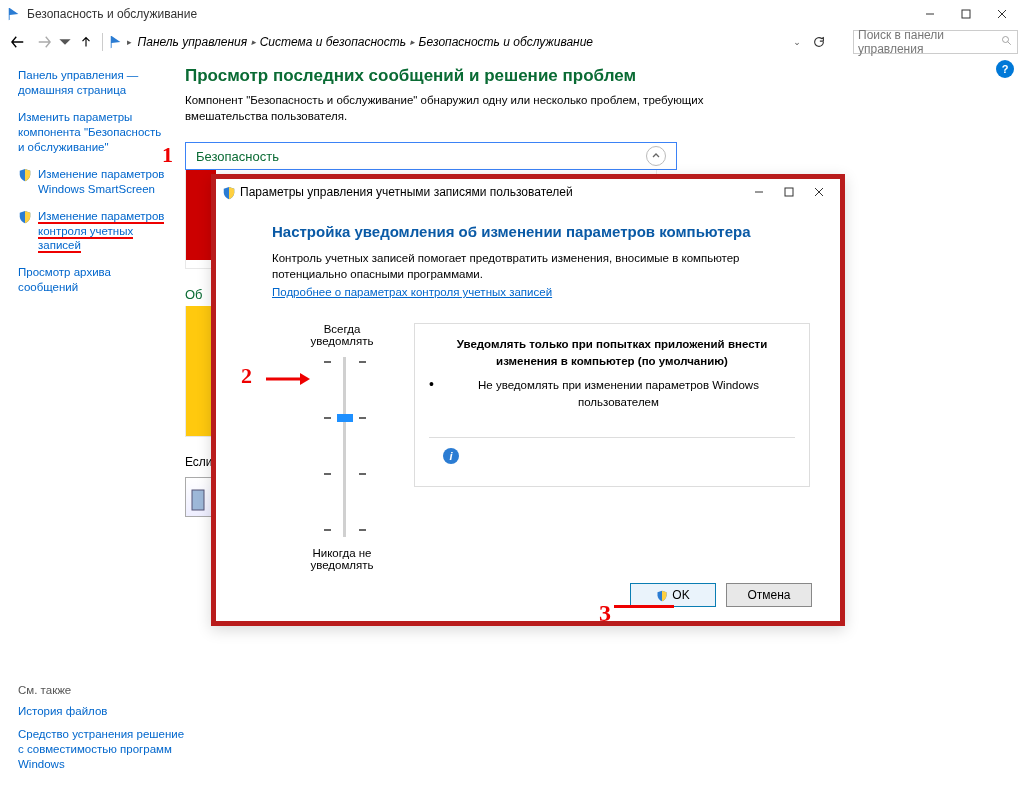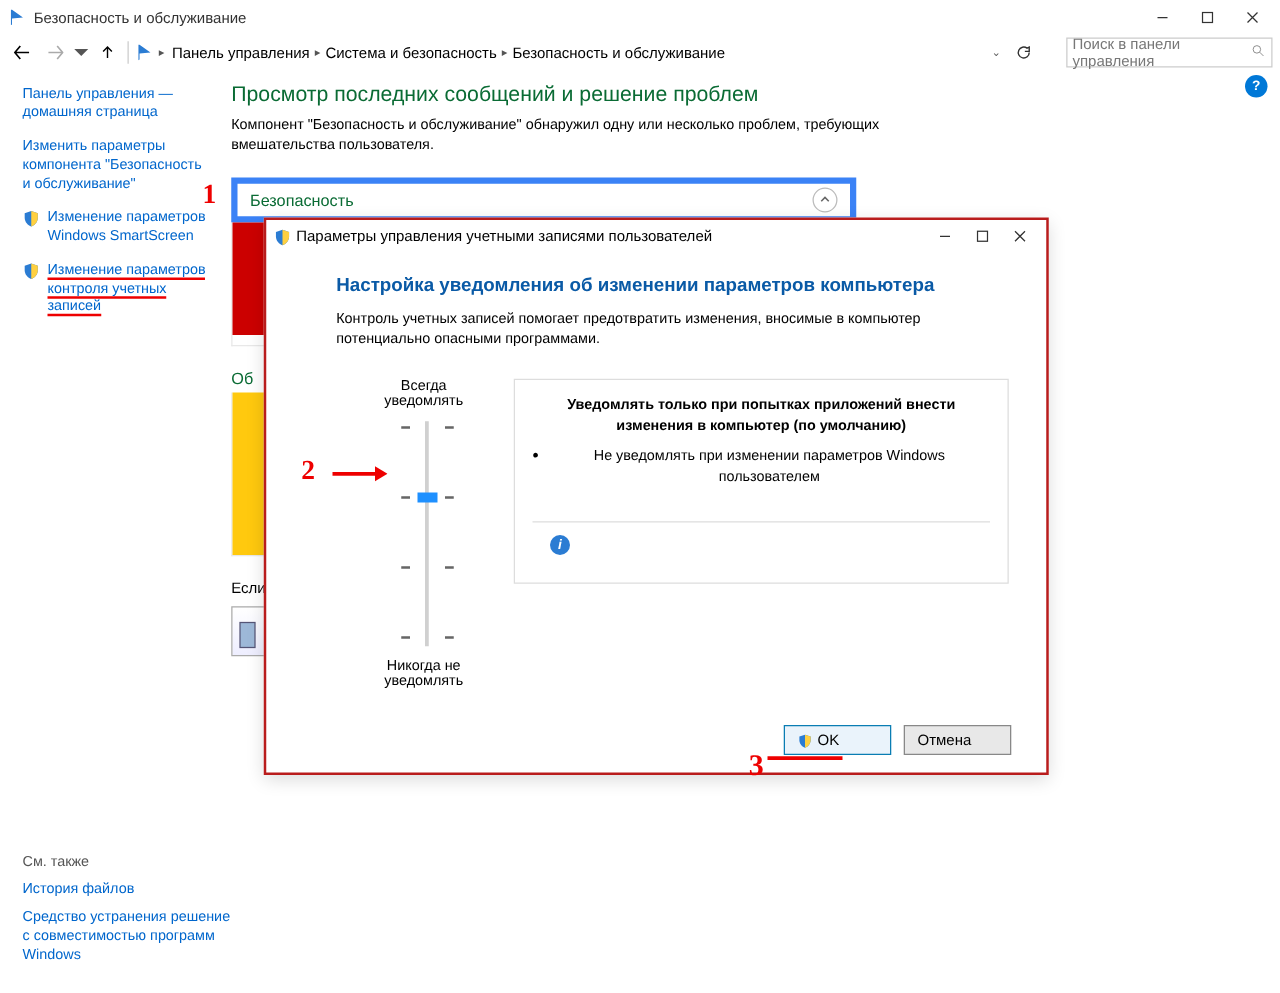--- a/index.html
+++ b/index.html
@@ -7,53 +7,53 @@
   .titlebar .flag { width:14px; height:14px; margin:0 6px 0 3px; }
   .titlebar .title { font-size:12px; color:#333;}
   .titlebar .spacer { flex:1;}
   .winbtn { width:36px; height:24px; display:flex; align-items:center; justify-content:center; color:#555;}
   .winbtn svg { width:10px; height:10px; }
   .navbar { height:28px; display:flex; align-items:center; padding:0 6px; gap:2px;}
   .navbtn { width:24px; height:24px; display:flex; align-items:center; justify-content:center; color:#777;}
   .navbtn.enabled { color:#000;}
   .navbtn svg { width:14px; height:14px; }
   .divider-v { width:1px; height:18px; background:#ccc; margin:0 2px;}
-  .breadcrumbs { display:flex; align-items:center; gap:4px; flex:1; padding-left:4px;}
+  .breadcrumbs { display:flex; align-items:center; gap:4px; flex:1; padding-left:4px;font-style:italic;}
   .breadcrumbs .bc { font-size:12px; }
   .breadcrumbs .chev { font-size:9px; color:#555;}
   .searchbox { width:155px; height:22px; border:1px solid #ccc; display:flex; align-items:center; padding:0 4px; color:#777; font-size:12px; position:relative;margin-left:20px;}
   .searchbox .mag { margin-left:auto;}
   .help-icon { width:18px; height:18px; border-radius:50%; background:#0078d7; color:#fff; font-size:11px; font-weight:700; display:flex; align-items:center; justify-content:center; float:right; margin:4px 10px 0 0;}
   .body-area { display:flex; height:calc(100% - 56px); position:relative;}
   .sidebar { width:175px; padding:12px 10px 4px 18px; box-sizing:border-box;}
   .sidelink { color:#0066cc; font-size:11.5px; line-height:1.3; margin-bottom:12px; cursor:pointer;}
   .sidelink-row { display:flex; gap:6px; margin-bottom:12px;}
   .shield { width:14px; height:14px; flex:none; margin-top:1px;}
   .underline-red { border-bottom:2px solid #e00; display:inline;}
   .main { flex:1; padding:10px 40px 0 10px; box-sizing:border-box; position:relative;}
-  .h1 { color:#0a6b34; font-size:17px; font-weight:400; margin-bottom:6px;}
+  .h1 { color:#0a6b34; font-size:17px; font-weight:700; margin-bottom:6px;}
   .sub { font-size:11.5px; line-height:1.4; margin-bottom:18px; max-width:540px;}
   .section { border:1px solid #e8e8e8; border-top:none; max-width:470px;}
-  .section-head { height:26px; background:#fff; display:flex; align-items:center; padding:0 10px; border:5px solid #3b82f6;}
+  .section-head { height:26px; background:#fff; display:flex; align-items:center; padding:0 10px; border:1px solid #3b82f6;}
   .section-head .title2 { color:#0a6b34; font-size:13px;}
   .section-head .chevc { margin-left:auto; width:18px; height:18px; border:1px solid #bbb; border-radius:50%; display:flex; align-items:center; justify-content:center; color:#666;}
   .msgrow { display:flex; }
   .vbar-red { width:30px; background:#c00;}
   .vbar-yellow { width:30px; background:#ffc90e;}
   .msgbody { flex:1; padding:6px 8px; min-width:0;}
   .msgtitle { font-weight:700; font-size:12px;}
   .cutline { font-size:11px; color:#111; line-height:1.3;}
   .maint-title { color:#0a6b34; font-size:13px; margin:18px 0 4px 0; max-width:470px;}
   .footer-txt { font-size:12px; margin-top:18px;}
   .footer-icon { width:46px; height:34px; border:1px solid #aaa; background:linear-gradient(#fff,#eef); margin-top:8px; display:flex; align-items:flex-end; justify-content:flex-start; padding:2px;}
   .see-also { position:absolute; bottom:14px; left:18px; font-size:11.5px;}
   .see-also .hdr { color:#555; margin-bottom:8px;}
   .see-also .lnk { color:#0066cc; margin-bottom:8px; max-width:170px; line-height:1.3;}
   
-  .dialog { position:absolute; left:211px; top:174px; width:624px; height:442px; border:2px solid #b91c1c; background:#fff; box-shadow:0 4px 14px rgba(0,0,0,.15);}
+  .dialog { position:absolute; left:211px; top:174px; width:624px; height:442px; border:5px solid #b91c1c; background:#fff; box-shadow:0 4px 14px rgba(0,0,0,.15);}
   .dlg-titlebar { height:26px; display:flex; align-items:center; padding:0 6px;}
   .dlg-titlebar .t { font-size:12px; margin-left:4px;}
   .dlg-titlebar .spacer{flex:1;}
   .dlg-winbtn { width:30px; height:20px; display:flex; align-items:center; justify-content:center; color:#333;}
   .dlg-body { padding:18px 30px 0 56px;}
   .dlg-h { color:#0a5aa6; font-size:15px; font-weight:700; margin-bottom:10px;}
   .dlg-p { font-size:11.5px; line-height:1.4; margin-bottom:3px;}
   .dlg-link { color:#0066cc; text-decoration:underline; font-size:11.5px;}
   .slider-wrap { margin:24px 0 0 30px; display:flex; gap:32px;text-align:center;}
   .slider-col { width:80px; position:relative;}
@@ -65,21 +65,21 @@
   .tick span { width:7px; height:2px; background:#666; display:block;}
   .thumb { position:absolute; left:13px; width:16px; height:8px; background:#1e90ff;}
   .desc-col { flex:1;}
   .desc-box { border:1px solid #ddd; padding:12px 14px; font-size:11.5px; line-height:1.5; position:relative;}
   .desc-box .b-title { font-weight:700; margin-bottom:6px;}
   .desc-box .bullet { display:flex; gap:8px; margin-bottom:8px;}
   .desc-box .dot { font-size:14px; line-height:1;}
   .info-row { display:flex; gap:10px; border-top:1px solid #ddd; padding:10px 14px; font-size:11.5px; margin-top:26px;}
   .info-icon { width:16px; height:16px; border-radius:50%; background:#2b7cd3; color:#fff; font-size:11px; display:flex; align-items:center; justify-content:center; flex:none; font-style:italic; font-weight:700;}
   .dlg-footer { position:absolute; bottom:14px; right:28px; display:flex; gap:10px;}
-  .dlg-btn { min-width:64px; height:22px; border:1px solid #888; background:#e8e8e8; font-size:12px; display:flex; align-items:center; gap:4px; padding:0 10px;}
+  .dlg-btn { min-width:64px; height:22px; border:1px solid #888; background:#e8e8e8; font-size:12px; display:flex; align-items:center; justify-content:center; gap:4px; padding:0 10px;}
   .dlg-btn.primary { border:1.5px solid #0a7db3; background:#eaf3fb;}
   
   .ann { position:absolute; color:#e00; font-family:"Segoe Script","Comic Sans MS",cursive; font-weight:700; pointer-events:none; z-index:5;}
   .ann.a1 { left:162px; top:142px; font-size:22px;}
   .ann.a2 { left:241px; top:363px; font-size:22px;}
   .ann.a3 { left:599px; top:600px; font-size:24px;}
   .ann.arrow { left:264px; top:369px;}
   .ann.arrow svg { width:46px; height:20px;}
   .ann.underlineOK { left:614px; top:605px; width:60px; height:3px; background:#e00;}
 </style>
@@ -171,20 +171,21 @@
         </svg>
       <div class="sidelink" style="margin:0">Изменение параметров Windows SmartScreen</div>
     </div>
     <div class="sidelink-row">
       <svg class="shield" viewBox="0 0 16 16">
           <path fill="#2b7cd3" d="M8 1l6 2v4c0 4-3 7-6 8-3-1-6-4-6-8V3z"></path>
           <path fill="#ffd040" d="M8 1l6 2v4c0 4-3 7-6 8z"></path>
         </svg>
       <div class="sidelink" style="margin:0"><span class="underline-red">Изменение параметров контроля учетных записей</span></div>
     </div>
+    <div class="sidelink" style="color:#0066cc">Просмотр архива сообщений</div>
   </div>
 
   <div class="main">
     <div class="h1">Просмотр последних сообщений и решение проблем</div>
     <div class="sub">Компонент "Безопасность и обслуживание" обнаружил одну или несколько проблем, требующих вмешательства пользователя.</div>
     <div class="section-head" style="max-width:470px">
       <span class="title2">Безопасность</span>
       <span class="chevc">
           <svg width="10" height="10" viewBox="0 0 10 10">
             <path fill="none" stroke="#666" stroke-width="1.3" d="M2 6l3-3 3 3"></path>
@@ -255,20 +256,21 @@
       </div>
     <div class="dlg-winbtn">
         <svg width="10" height="10" viewBox="0 0 10 10">
           <path stroke="#333" d="M1 1l8 8M9 1l-8 8"></path>
         </svg>
       </div>
   </div>
   <div class="dlg-body">
     <div class="dlg-h">Настройка уведомления об изменении параметров компьютера</div>
     <div class="dlg-p">Контроль учетных записей помогает предотвратить изменения, вносимые в компьютер потенциально опасными программами.</div>
+    <a class="dlg-link">Подробнее о параметрах контроля учетных записей</a>
     <div class="slider-wrap">
       <div class="slider-col">
         <div class="slider-label-top">Всегда уведомлять</div>
         <div class="slider-track">
           <div class="slider-line"></div>
           <div class="tick" style="top:4px">
               <span></span>
               <span></span>
             </div>
           <div class="tick" style="top:60px">

